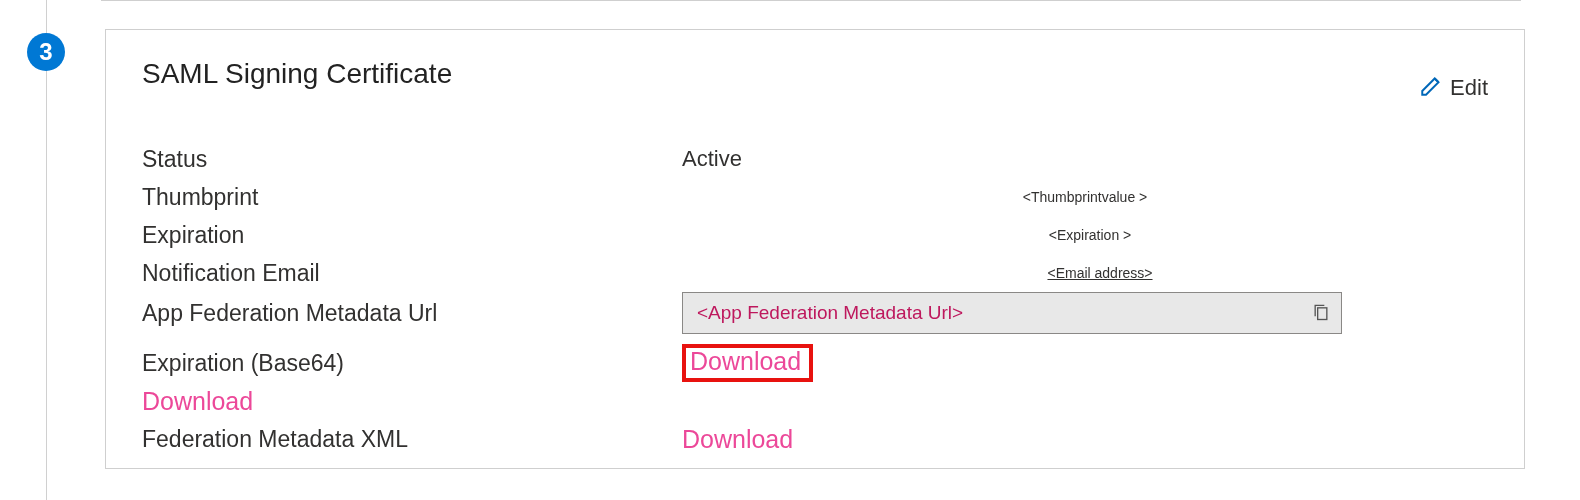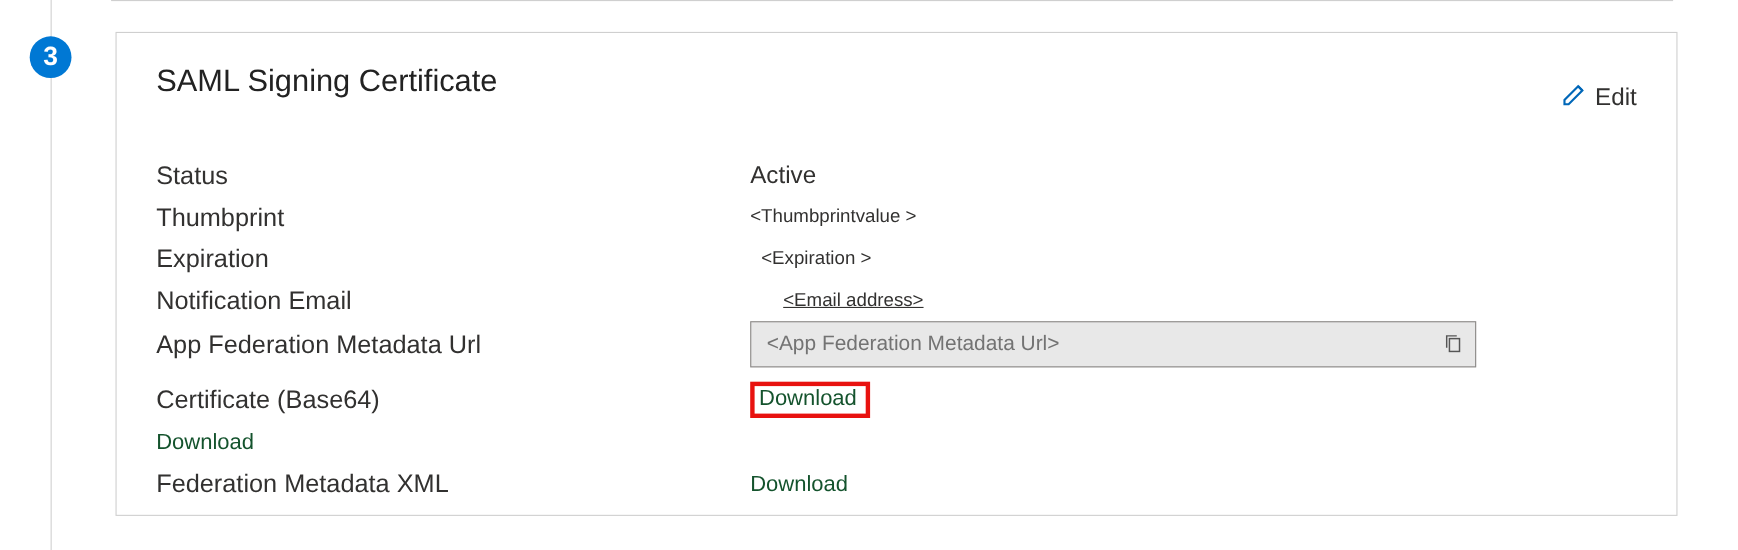--- a/index.html
+++ b/index.html
@@ -79,43 +79,44 @@
       width: 540px;
       font-size: 23px;
       color: #323130;
     }
     .value-col {
       flex: 1;
       font-size: 22px;
       color: #323130;
     }
     .value-small {
-      font-size: 17px;
+      font-size: 14px;
+      text-align: center;
     }
     .indent1 { padding-left: 10px; }
     .indent2 { padding-left: 30px; text-decoration: underline; }
     .url-box {
       display: flex;
       align-items: center;
       border: 1px solid #8a8886;
       background: #e8e8e8;
       height: 42px;
       padding: 0 10px 0 14px;
       width: 660px;
       font-size: 19px;
     }
-    .url-box-text { flex: 1; color: #737373; }
+    .url-box-text { flex: 1; color: #be185d; }
     .copy-icon {
       width: 20px;
       height: 22px;
       cursor: pointer;
     }
     .download-link {
-      color: #14532d;
-      font-size: 20px;
+      color: #ec4899;
+      font-size: 25px;
       cursor: pointer;
     }
     .download-link.highlighted {
       border: 4px solid #e8120f;
       padding: 1px 8px 4px 4px;
       display: inline-block;
       line-height: 1;
     }
     .spacer-row { height: 10px; }
     .top-border {
@@ -184,21 +185,21 @@
               <path d="M5 17V4h11"></path>
             </svg>
           </span>
         </div>
       </div>
     </div>
 
     <div class="spacer-row"></div>
 
     <div class="row">
-      <div class="label-col">Certificate (Base64)</div>
+      <div class="label-col">Expiration (Base64)</div>
       <div class="value-col">
         <span class="download-link highlighted">Download</span>
       </div>
     </div>
 
     <div class="row">
       <div class="value-col">
         <span class="download-link">Download</span>
       </div>
     </div>

